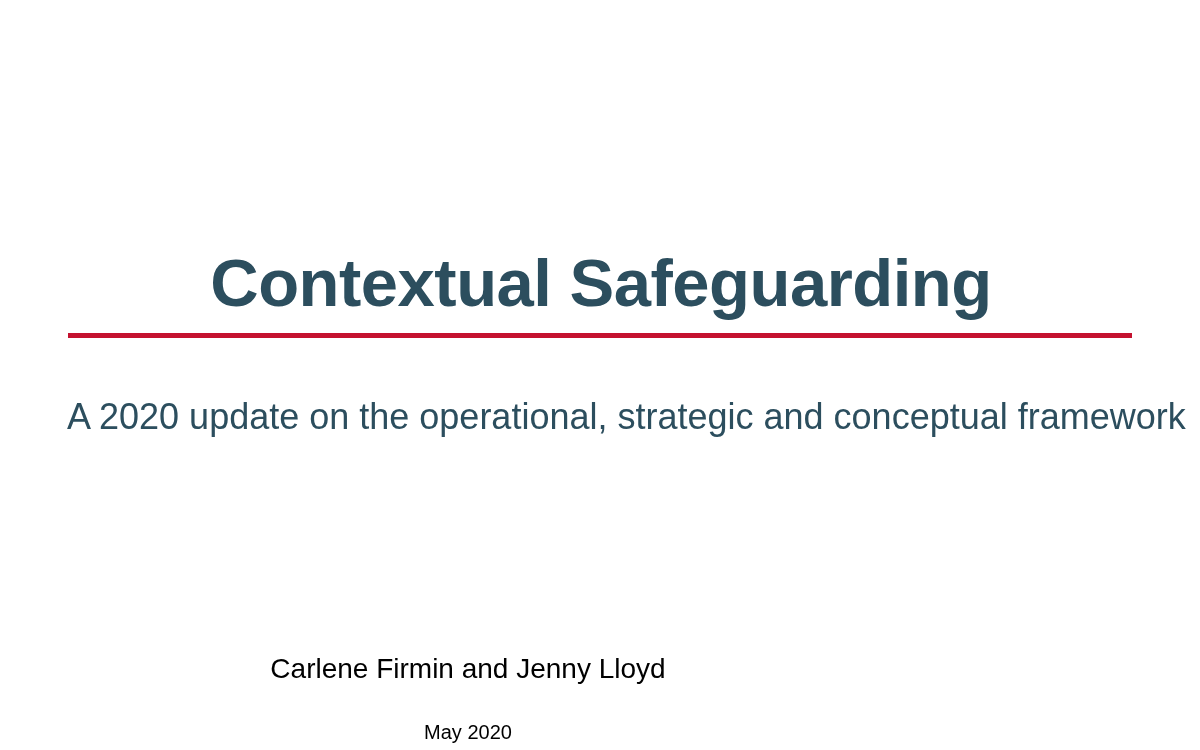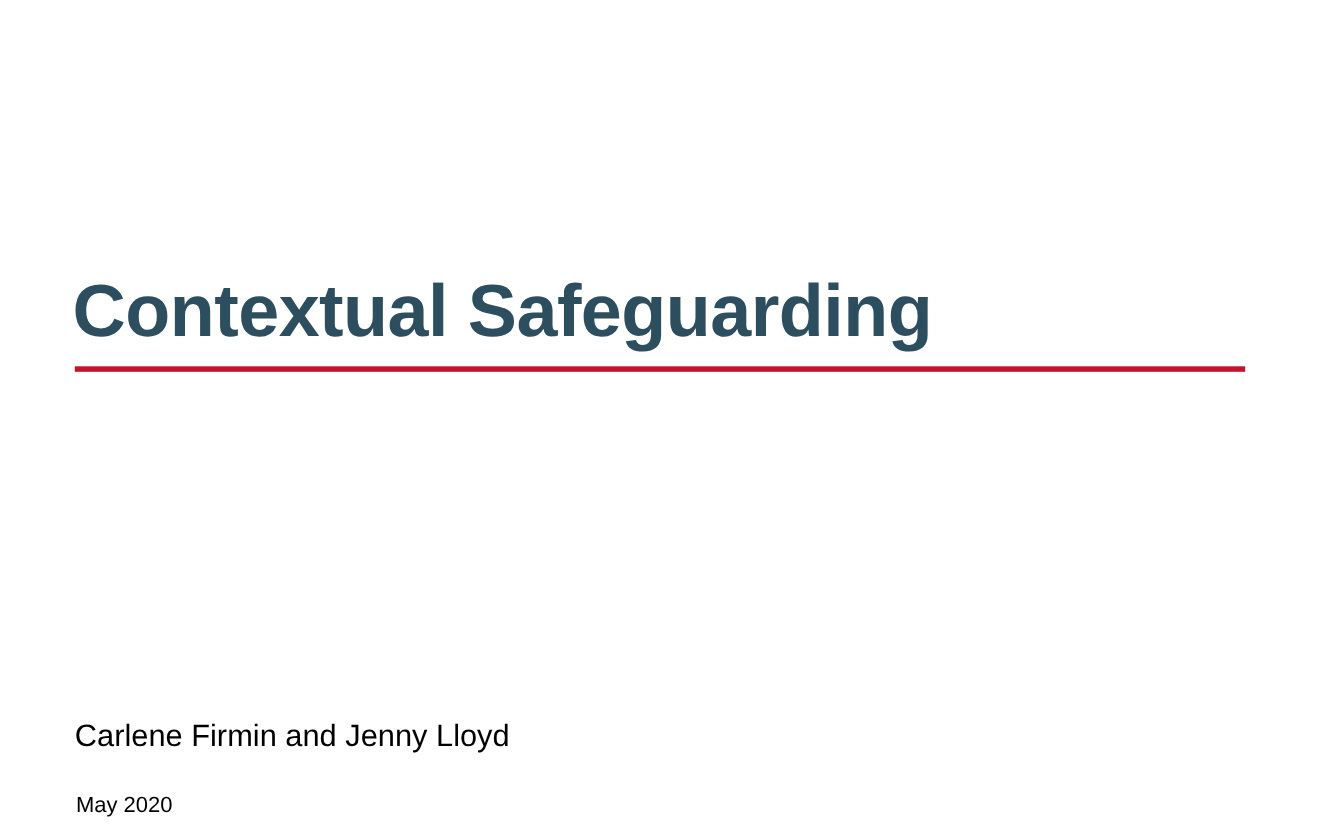--- a/index.html
+++ b/index.html
@@ -13,20 +13,21 @@
     font-family: "Liberation Sans", sans-serif;
     overflow: hidden;
   }
 
   .slide {
     position: relative;
     width: 1200px;
     height: 750px;
     background: #ffffff;
     box-sizing: border-box;
+    text-align: center;
   }
 
   .slide-title {
     position: absolute;
     left: 66px;
     top: 204px;
     width: 1070px;
     font-size: 67px;
     font-weight: bold;
     line-height: 1.0;
@@ -83,19 +84,20 @@
 </style>
 </head>
 <body>
 
 <div class="slide">
 
   <h1 class="slide-title">Contextual Safeguarding</h1>
 
   <div class="title-rule"></div>
 
+  <h2 class="slide-subtitle">A 2020 update on the operational, strategic and conceptual framework</h2>
 
   <div class="byline-block">
     <p class="byline-authors">Carlene Firmin and Jenny Lloyd</p>
     <p class="byline-date">May 2020</p>
   </div>
 
 </div>
 
 </body></html>

